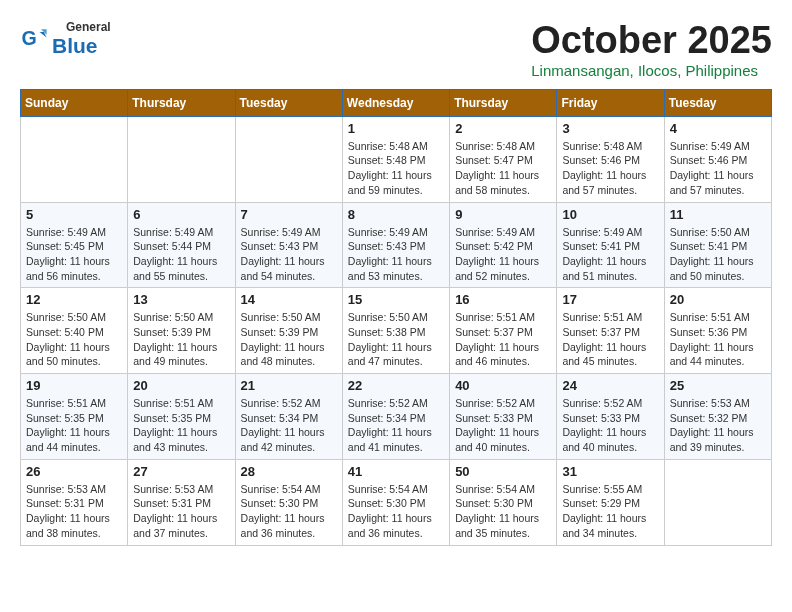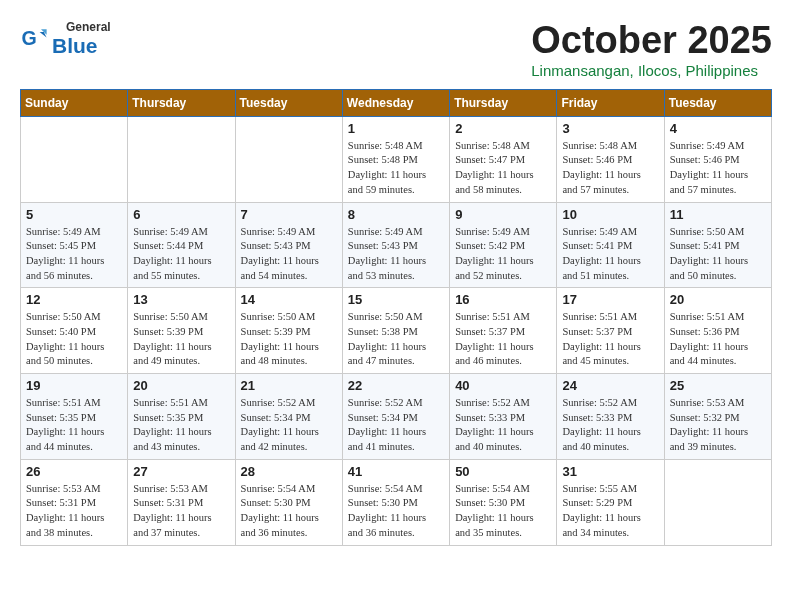--- a/index.html
+++ b/index.html
@@ -71,21 +71,20 @@
       font-size: 13px;
       font-weight: bold;
       color: #222;
       margin-bottom: 3px;
       display: block;
     }
     .day-info {
       color: #333;
       font-size: 10.5px;
       line-height: 1.4;
-      font-family: Liberation Serif, serif;
     }
     .empty-cell {
       background: #f9f9f9;
     }
     tr:nth-child(even) td { background: #f5f8fc; }
     tr:nth-child(odd) td { background: #fff; }
     .calendar thead tr th { background: #a16207; }
   </style>
 </head>
 <body>

